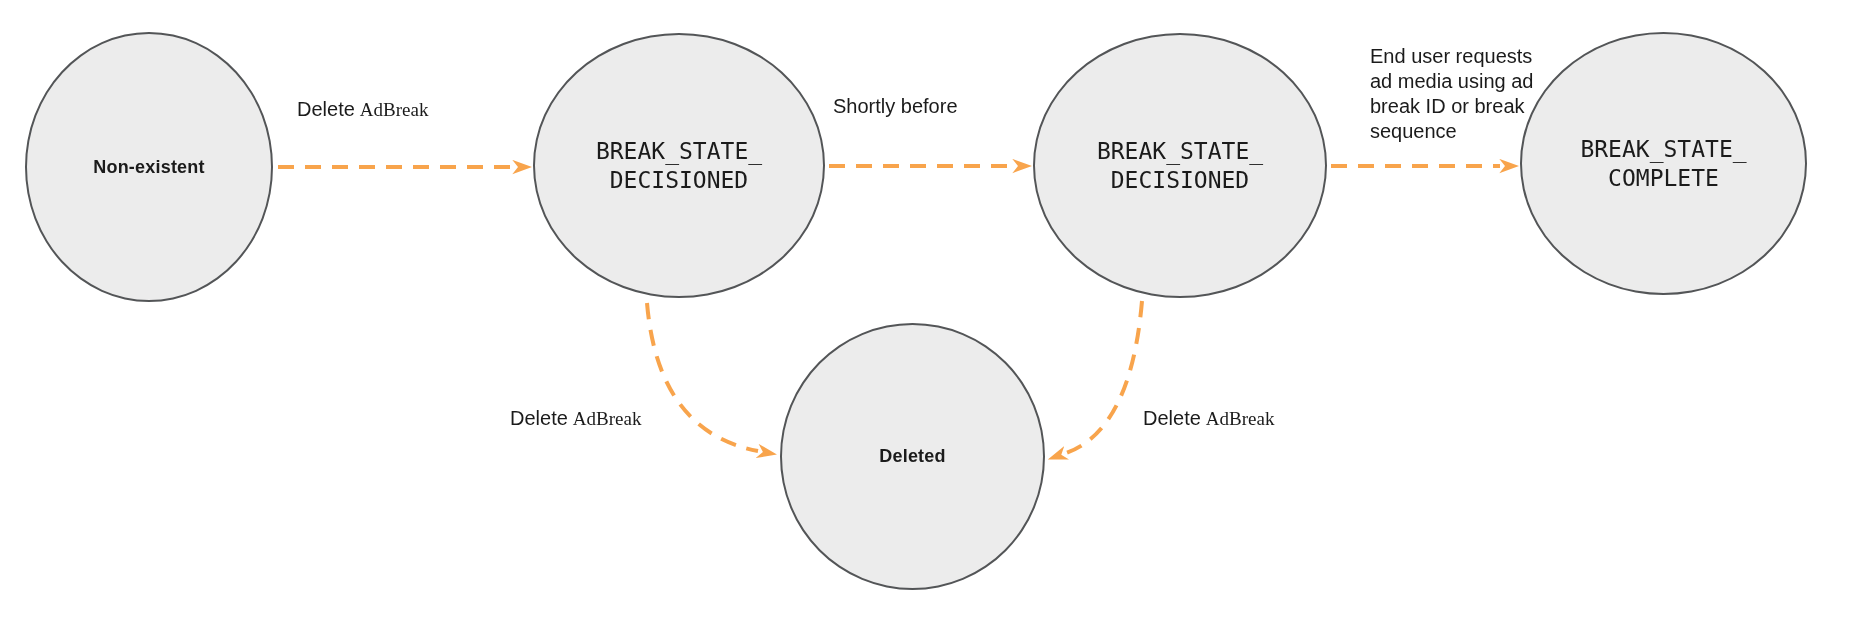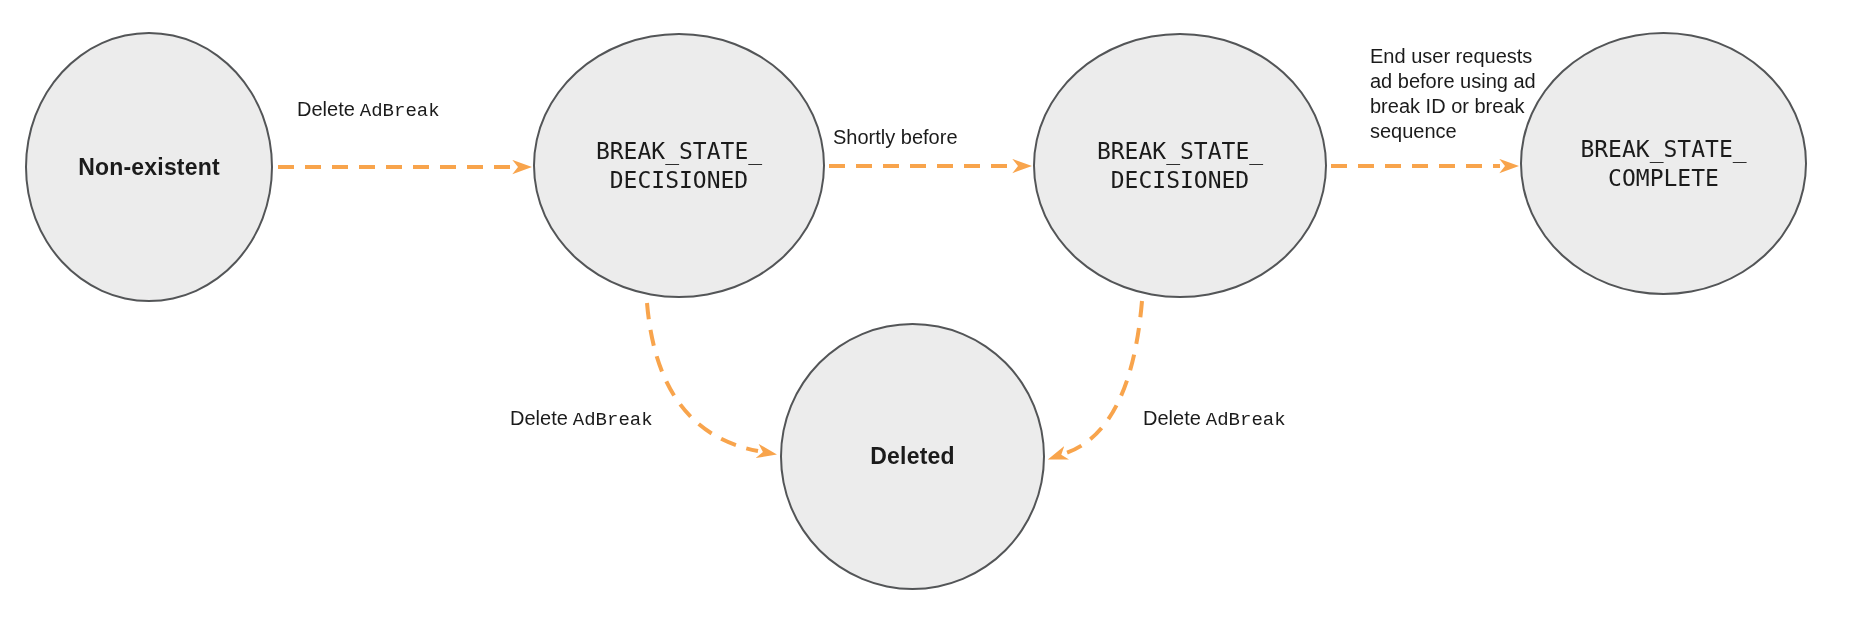--- a/index.html
+++ b/index.html
@@ -31,39 +31,39 @@
     border:2px solid var(--node_border);
     background:var(--node_fill);
     border-radius:50%;
     display:flex;
     flex-direction:column;
     align-items:center;
     justify-content:center;
     text-align:center;
   }
   .node .plain-label{
-    font-size:23px;
+    font-size:18px;
     font-weight:bold;
     letter-spacing:.2px;
   }
   .node .code-line{
     font-family:"DejaVu Sans Mono", monospace;
     font-size:23px;
     font-weight:normal;
     line-height:29px;
     white-space:nowrap;
   }
   .edge-label{
     position:absolute;
     font-size:20px;
     line-height:26px;
     white-space:nowrap;
   }
   .edge-label .mono{
-    font-family:Liberation Mono, monospace;
+    font-family:Liberation Serif, serif;
     font-size:19px;
   }
   .edge-label .sans-part{margin-right:5px;}
   .edge-label.multiline{line-height:25px;white-space:normal;}
 </style>
 </head>
 <body>
 
 <div class="canvas">
 
@@ -100,27 +100,27 @@
   </div>
 
   <div class="node" style="left:780px;top:323px;width:265px;height:267px;">
     <span class="plain-label">Deleted</span>
   </div>
 
   <div class="edge-label" style="left:297px;top:96px;">
     <span class="sans-part">Delete</span><span class="mono">AdBreak</span>
   </div>
 
-  <div class="edge-label" style="left:833px;top:93px;margin-top:31px;">
+  <div class="edge-label" style="left:833px;top:93px;">
     <div>Shortly before</div>
   </div>
 
   <div class="edge-label multiline" style="left:1345px;top:44px;margin-left:25px;">
     <div>End user requests</div>
-    <div>ad before using ad</div>
+    <div>ad media using ad</div>
     <div>break ID or break</div>
     <div>sequence</div>
   </div>
 
   <div class="edge-label" style="left:510px;top:405px;">
     <span class="sans-part">Delete</span><span class="mono">AdBreak</span>
   </div>
 
   <div class="edge-label" style="left:1143px;top:405px;">
     <span class="sans-part">Delete</span><span class="mono">AdBreak</span>

